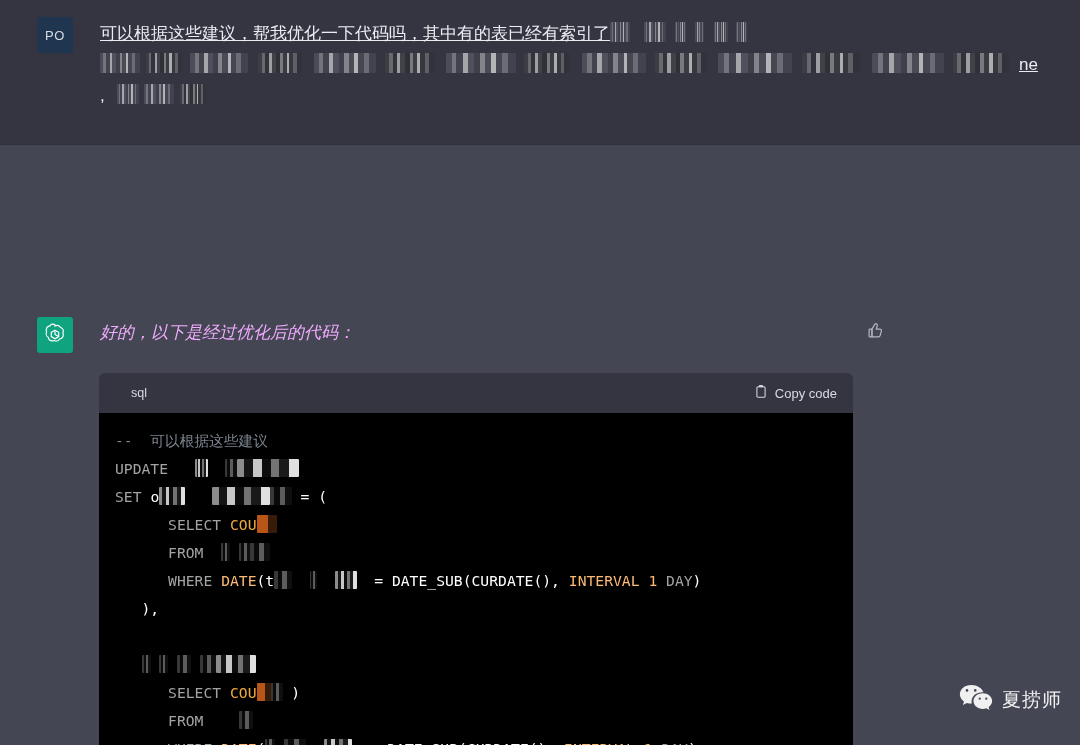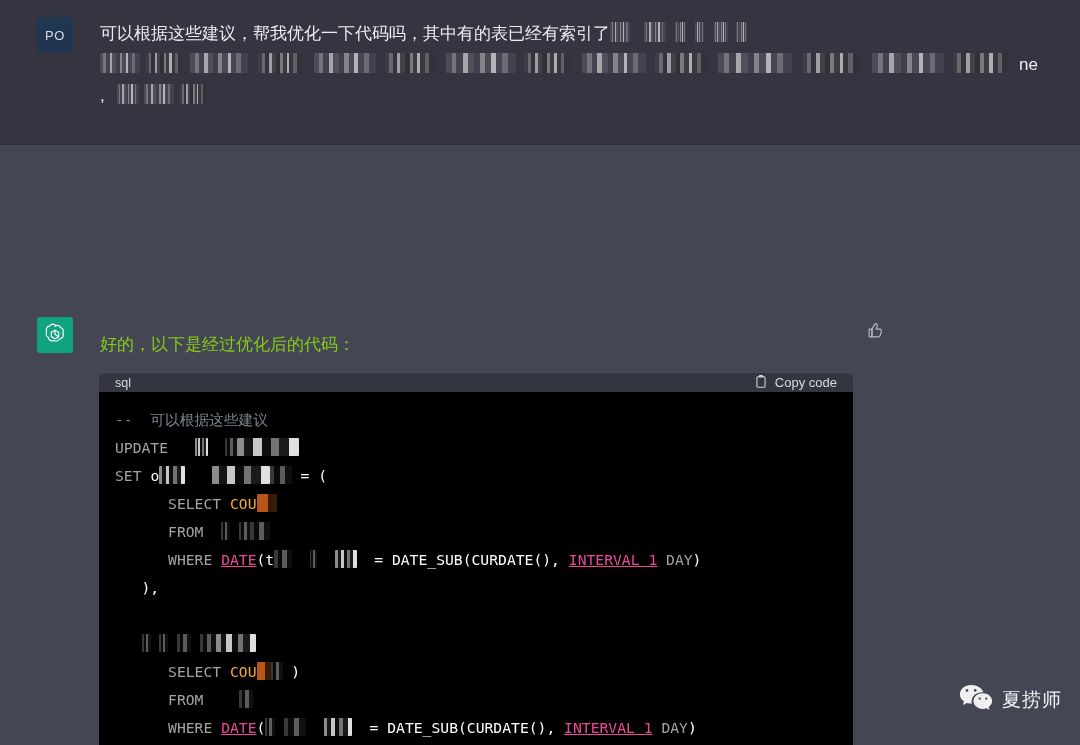--- a/index.html
+++ b/index.html
@@ -66,20 +66,21 @@
   .avatar-bot svg { display:block; }
 
   .msg-body {
     position: absolute;
     left: 100px;
     top: 18px;
     width: 960px;
     color: #ececf1;
     font-size: 17px;
     line-height: 31px;
+    text-decoration: underline;
   }
   .msg-body .l1 { white-space: nowrap; }
   .msg-body .l2 { white-space: nowrap; }
   .msg-body .l3 { white-space: nowrap; }
 
   
   .redact {
     display: inline-block;
     vertical-align: -3px;
     height: 20px;
@@ -98,24 +99,25 @@
         rgba(255,255,255,.07) 71% 80%,
         rgba(255,255,255,.26) 80% 88%,
         rgba(255,255,255,.05) 88% 100%);
     background-color: rgba(255,255,255,.02);
   }
   .redact.dark { background-color: rgba(0,0,0,.25); }
 
   .assistant-text {
     position: absolute;
     left: 100px;
-    top: 184px;
-    color: #84cc16;
+    top: 172px;
+    color: #f0abfc;
     font-size: 17px;
     line-height: 32px;
+    font-style: italic;
   }
 
   .like-btn {
     position: absolute;
     left: 860px;
     top: 173px;
     width: 30px;
     height: 28px;
     border-radius: 5px;
     display: flex;
@@ -126,26 +128,26 @@
   
   .code-block {
     position: absolute;
     left: 99px;
     top: 228px;
     width: 754px;
     border-radius: 6px 6px 0 0;
     overflow: hidden;
   }
   .code-head {
-    height: 19px;
+    height: 40px;
     background: #343541;
     display: flex;
     align-items: center;
     justify-content: space-between;
-    padding: 0 16px 0 16px;
+    padding: 0 16px 0 32px;
     box-sizing: border-box;
     color: #d9d9e3;
     font-size: 12.5px;
   }
   .code-lang { color: #d9d9e3; font-size: 12.5px; }
   .copy-wrap {
     display: flex;
     align-items: center;
     gap: 7px;
     color: #d9d9e3;
@@ -162,21 +164,21 @@
     margin: 0;
     padding: 0 16px;
     font-family: "DejaVu Sans Mono", "Liberation Mono", monospace;
     font-size: 14.7px;
     line-height: 28px;
     color: #ffffff;
     white-space: pre;
     letter-spacing: 0px;
   }
   .k  { color: #a3a3a3; }   
-  .fn { color: #ec4899; text-decoration: underline; }   
+  .fn { color: #fdba74; }   
   .or { color: #f2a93b; }   
   .cm { color: #7d8590; }   
   .pl { color: #ffffff; }
 
   
   .cr {
     display: inline-block;
     vertical-align: -3px;
     height: 18px;
     border-radius: 1px;

